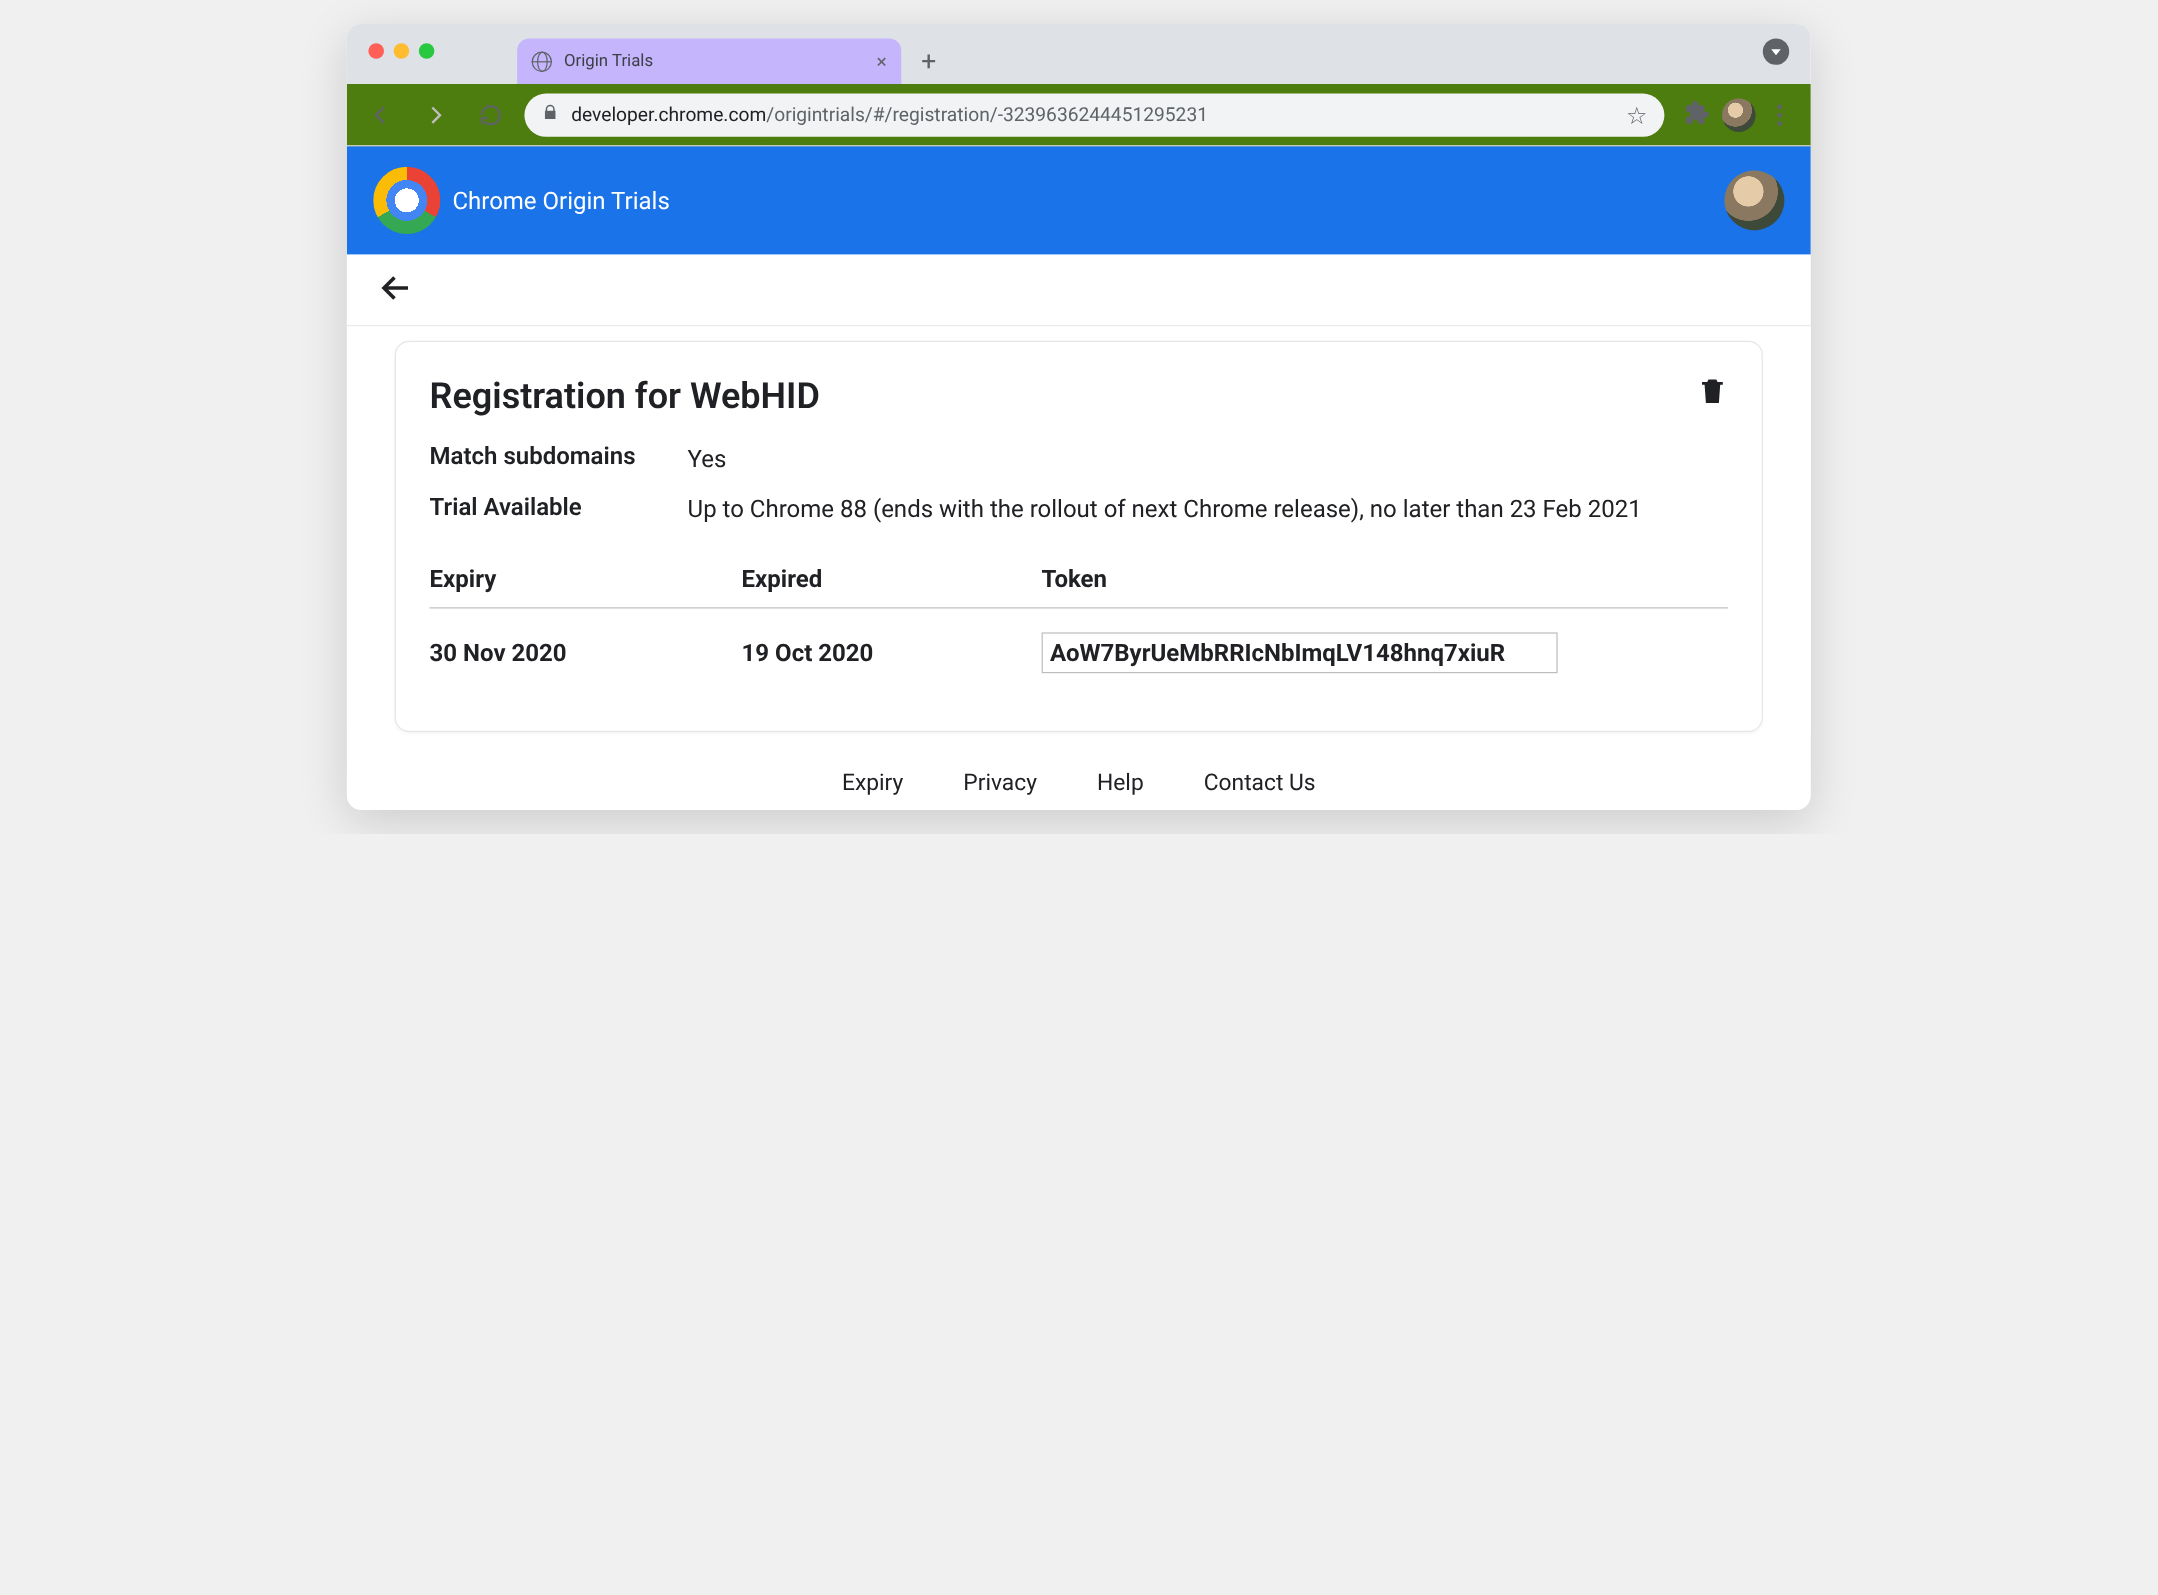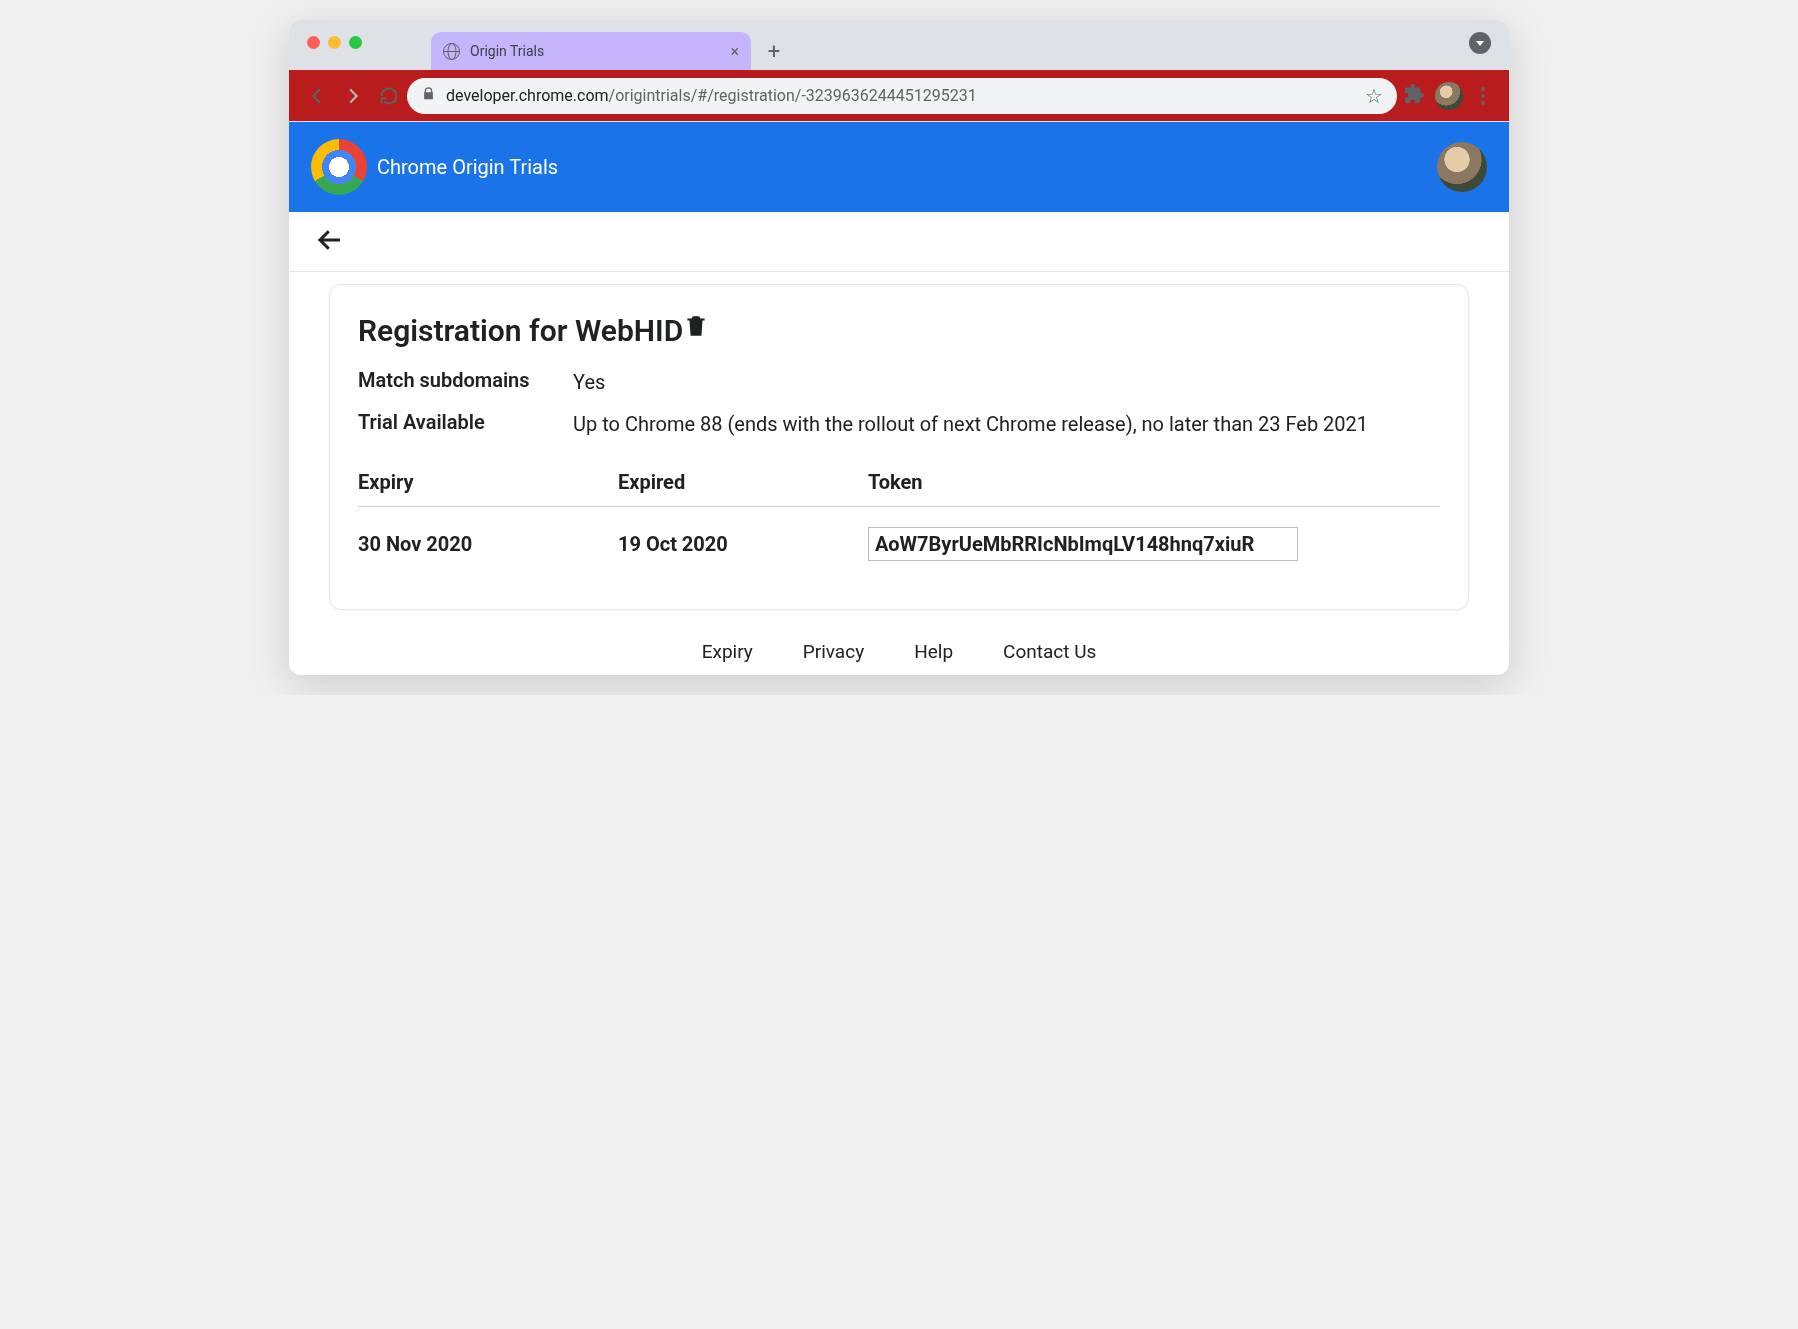--- a/index.html
+++ b/index.html
@@ -75,26 +75,26 @@
     width: 22px; height: 22px; border-radius: 50%; background: #5f6368;
     display: flex; align-items: center; justify-content: center;
   }
   .tabbar-right::after {
     content: ""; width: 0; height: 0;
     border-left: 4px solid transparent; border-right: 4px solid transparent;
     border-top: 5px solid #fff;
   }
   
   .toolbar {
-    background: #b91c1c;
+    background: #4d7c0f;
     height: 52px;
     display: flex;
     align-items: center;
     padding: 0 10px;
-    gap: 0;
+    gap: 10px;
     border-bottom: 1px solid #e0e0e0;
   }
   .nav-btn {
     width: 36px; height: 36px; border-radius: 50%;
     display: flex; align-items: center; justify-content: center;
     color: #5f6368; cursor: pointer;
   }
   .nav-btn.disabled { color: #bdbdbd; cursor: default; }
   .omnibox {
     flex: 1;
@@ -159,21 +159,21 @@
   
   .content { padding: 12px 40px 0 40px; background:#fff; }
   .card {
     background: #fff;
     border: 1px solid #e6e6e6;
     border-radius: 12px;
     padding: 28px 28px 28px 28px;
     box-shadow: 0 1px 3px rgba(0,0,0,0.04);
   }
   .card-header {
-    display: flex; justify-content: flex-start; align-items: flex-start;
+    display: flex; justify-content: space-between; align-items: flex-start;
     margin-bottom: 20px;
   }
   .card-title { font-size: 30px; font-weight: 600; color: #202124; }
   .trash-icon { cursor: pointer; color: #202124; }
   .meta-row { display: flex; margin: 14px 0; font-size: 20px; color: #202124; }
   .meta-label { width: 215px; font-weight: 600; flex-shrink: 0; }
   .meta-value { flex: 1; line-height: 1.4; }
 
   .section-header {
     display: flex; justify-content: space-between; align-items: center;

